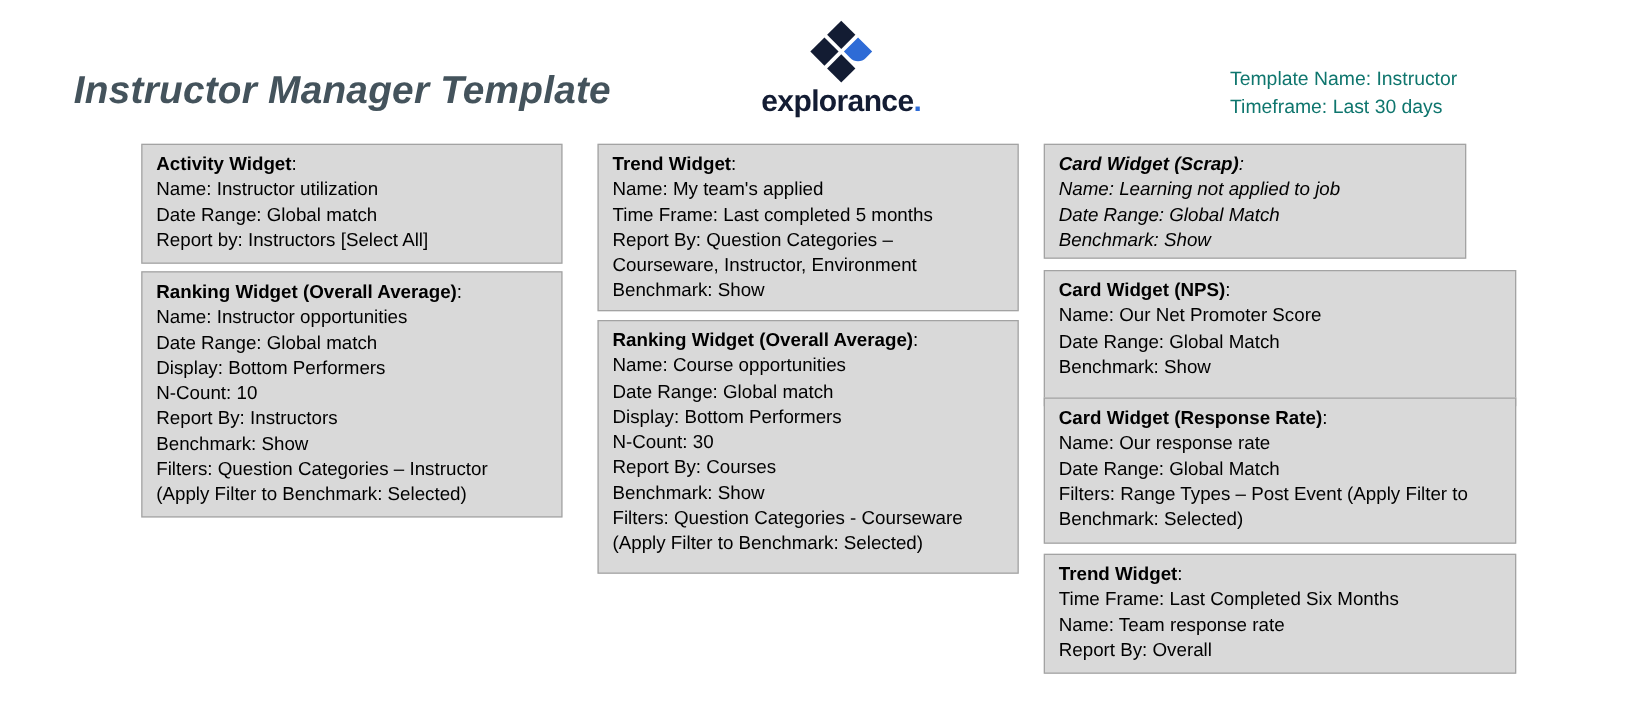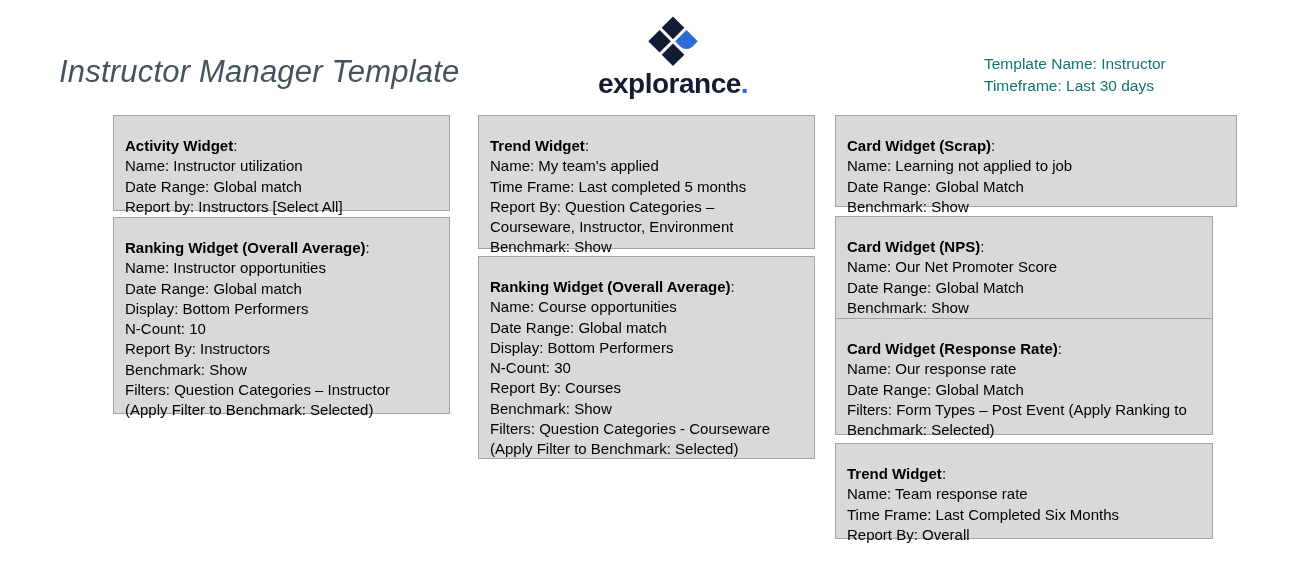--- a/index.html
+++ b/index.html
@@ -11,21 +11,21 @@
     background: #ffffff;
     font-family: "Liberation Sans", sans-serif;
     overflow: hidden;
   }
   .page-title {
     position: absolute;
     left: 59px;
     top: 54px;
     font-size: 31px;
     font-style: italic;
-    font-weight: 400;
+    font-weight: 700;
     color: #44535c;
     letter-spacing: 0.2px;
     white-space: nowrap;
   }
   
   .logo {
     position: absolute;
     left: 588px;
     top: 18px;
     width: 170px;
@@ -37,21 +37,21 @@
     margin: 6px auto 10px auto;
     transform: rotate(45deg);
     display: grid;
     grid-template-columns: 16px 16px;
     grid-template-rows: 16px 16px;
     gap: 3px;
   }
   .logo-icon .d { width: 16px; height: 16px; background: #131c33; }
   .logo-icon .d.blue { background: #2e6bd6; border-radius: 0 0 55% 0; }
   .logo-text {
-    font-size: 28px;
+    font-size: 24px;
     font-weight: bold;
     color: #131c33;
     letter-spacing: -0.5px;
     line-height: 1;
     white-space: nowrap;
   }
   .logo-text .dot { color: #2e6bd6; }
   
   .meta {
     position: absolute;
@@ -59,32 +59,32 @@
     top: 53px;
     font-size: 15.5px;
     line-height: 21.5px;
     color: #0f766e;
   }
   
   .box {
     position: absolute;
     background: #d9d9d9;
     border: 1.5px solid #a3a3a3;
-    padding: 20px 11px;
+    padding: 6px 11px;
     font-size: 15px;
     line-height: 20.3px;
     color: #000000;
   }
   .box .hd { font-weight: bold; }
   
   .b-activity        { left: 113px; top: 115px; width: 337px; height: 96px; }
   .b-rank-instr      { left: 113px; top: 217px; width: 337px; height: 197px; }
   .b-trend-team      { left: 478px; top: 115px; width: 337px; height: 134px; }
   .b-rank-course     { left: 478px; top: 256px; width: 337px; height: 203px; }
-  .b-card-scrap      { left: 835px; top: 115px; width: 402px; height: 92px; }
+  .b-card-scrap      { left: 835px; top: 115px; width: 338px; height: 92px; font-style: italic; }
   .b-card-nps        { left: 835px; top: 216px; width: 378px; height: 109px; }
   .b-card-rr         { left: 835px; top: 318px; width: 378px; height: 117px; }
   .b-trend-resp      { left: 835px; top: 443px; width: 378px; height: 96px; }
 </style>
 </head>
 <body>
 
 <div class="slide">
 
   <div class="page-title">Instructor Manager Template</div>
@@ -155,24 +155,24 @@
     <div class="line"><span class="hd">Card Widget (NPS)</span><span>:</span></div>
     <div class="line">Name: Our Net Promoter Score</div>
     <div class="line">Date Range: Global Match</div>
     <div class="line">Benchmark: Show</div>
   </div>
 
   <div class="box b-card-rr">
     <div class="line"><span class="hd">Card Widget (Response Rate)</span><span>:</span></div>
     <div class="line">Name: Our response rate</div>
     <div class="line">Date Range: Global Match</div>
-    <div class="line">Filters: Form Types – Post Event (Apply Ranking to</div>
+    <div class="line">Filters: Range Types – Post Event (Apply Filter to</div>
     <div class="line">Benchmark: Selected)</div>
   </div>
 
   <div class="box b-trend-resp">
     <div class="line"><span class="hd">Trend Widget</span><span>:</span></div>
+    <div class="line">Time Frame: Last Completed Six Months</div>
     <div class="line">Name: Team response rate</div>
-    <div class="line">Time Frame: Last Completed Six Months</div>
     <div class="line">Report By: Overall</div>
   </div>
 
 </div>
 
 </body></html>

